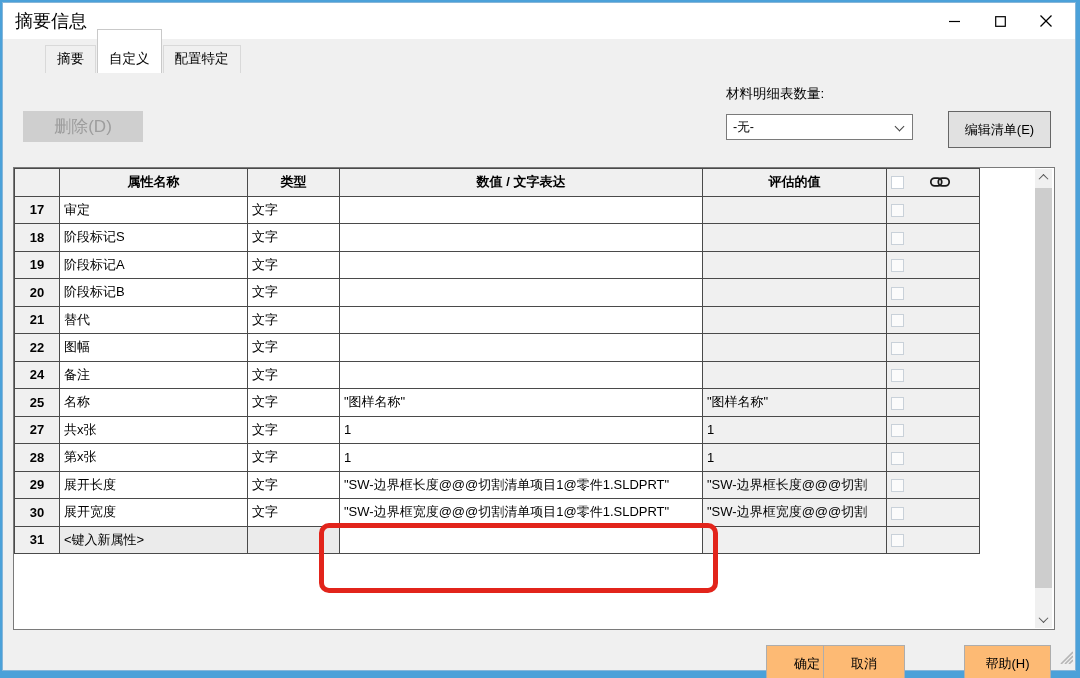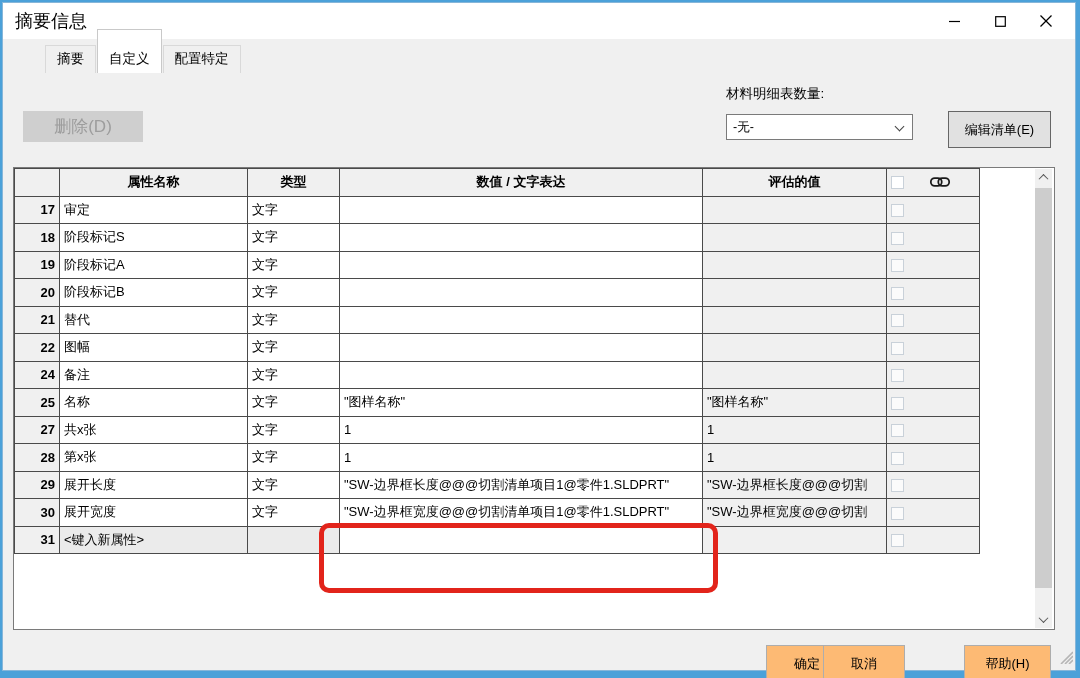--- a/index.html
+++ b/index.html
@@ -41,21 +41,21 @@
   
   .gridwrap { position:absolute; left:10px; top:164px; width:1042px; height:463px;
               background:#ffffff; border:1px solid #7a7a7a; }
   table.props { border-collapse:collapse; table-layout:fixed; }
   table.props td, table.props th { border:1px solid #4a4a4a; overflow:hidden; white-space:nowrap;
                                    font-size:13px; padding:0 4px; height:27.5px; color:#000; }
   table.props th { background:#f0f0f0; font-weight:bold; text-align:center; }
   th.corner { border-style:dashed; border-color:#777; background:#f0f0f0; }
   col.c-num  { width:45px; }  col.c-name { width:188px; } col.c-type { width:92px; }
   col.c-val  { width:363px; } col.c-eval { width:184px; } col.c-link { width:93px; }
-  td.col-num { background:#f0f0f0; font-weight:bold; font-size:12px; text-align:right; }
+  td.col-num { background:#f0f0f0; font-weight:bold; font-size:12px; text-align:center; }
   td.col-name, td.col-type, td.col-value { background:#ffffff; text-align:left; }
   td.col-eval { background:#f0f0f0; }
   td.col-link { background:#f0f0f0; }
   tr.new-row td.col-name, tr.new-row td.col-type { background:#ebebeb; }
   th.h-link { position:relative; border-width:2px; border-color:#3a3a3a; }
   .cb { display:inline-block; width:13px; height:13px; background:#fbfbfb;
         border:1px solid #c9d1d9; vertical-align:middle; }
   .h-link-inner { display:flex; align-items:center; }
   .h-link-inner .cb { background:#fff; }
   .linkglyph { flex:1; display:flex; justify-content:center; }

